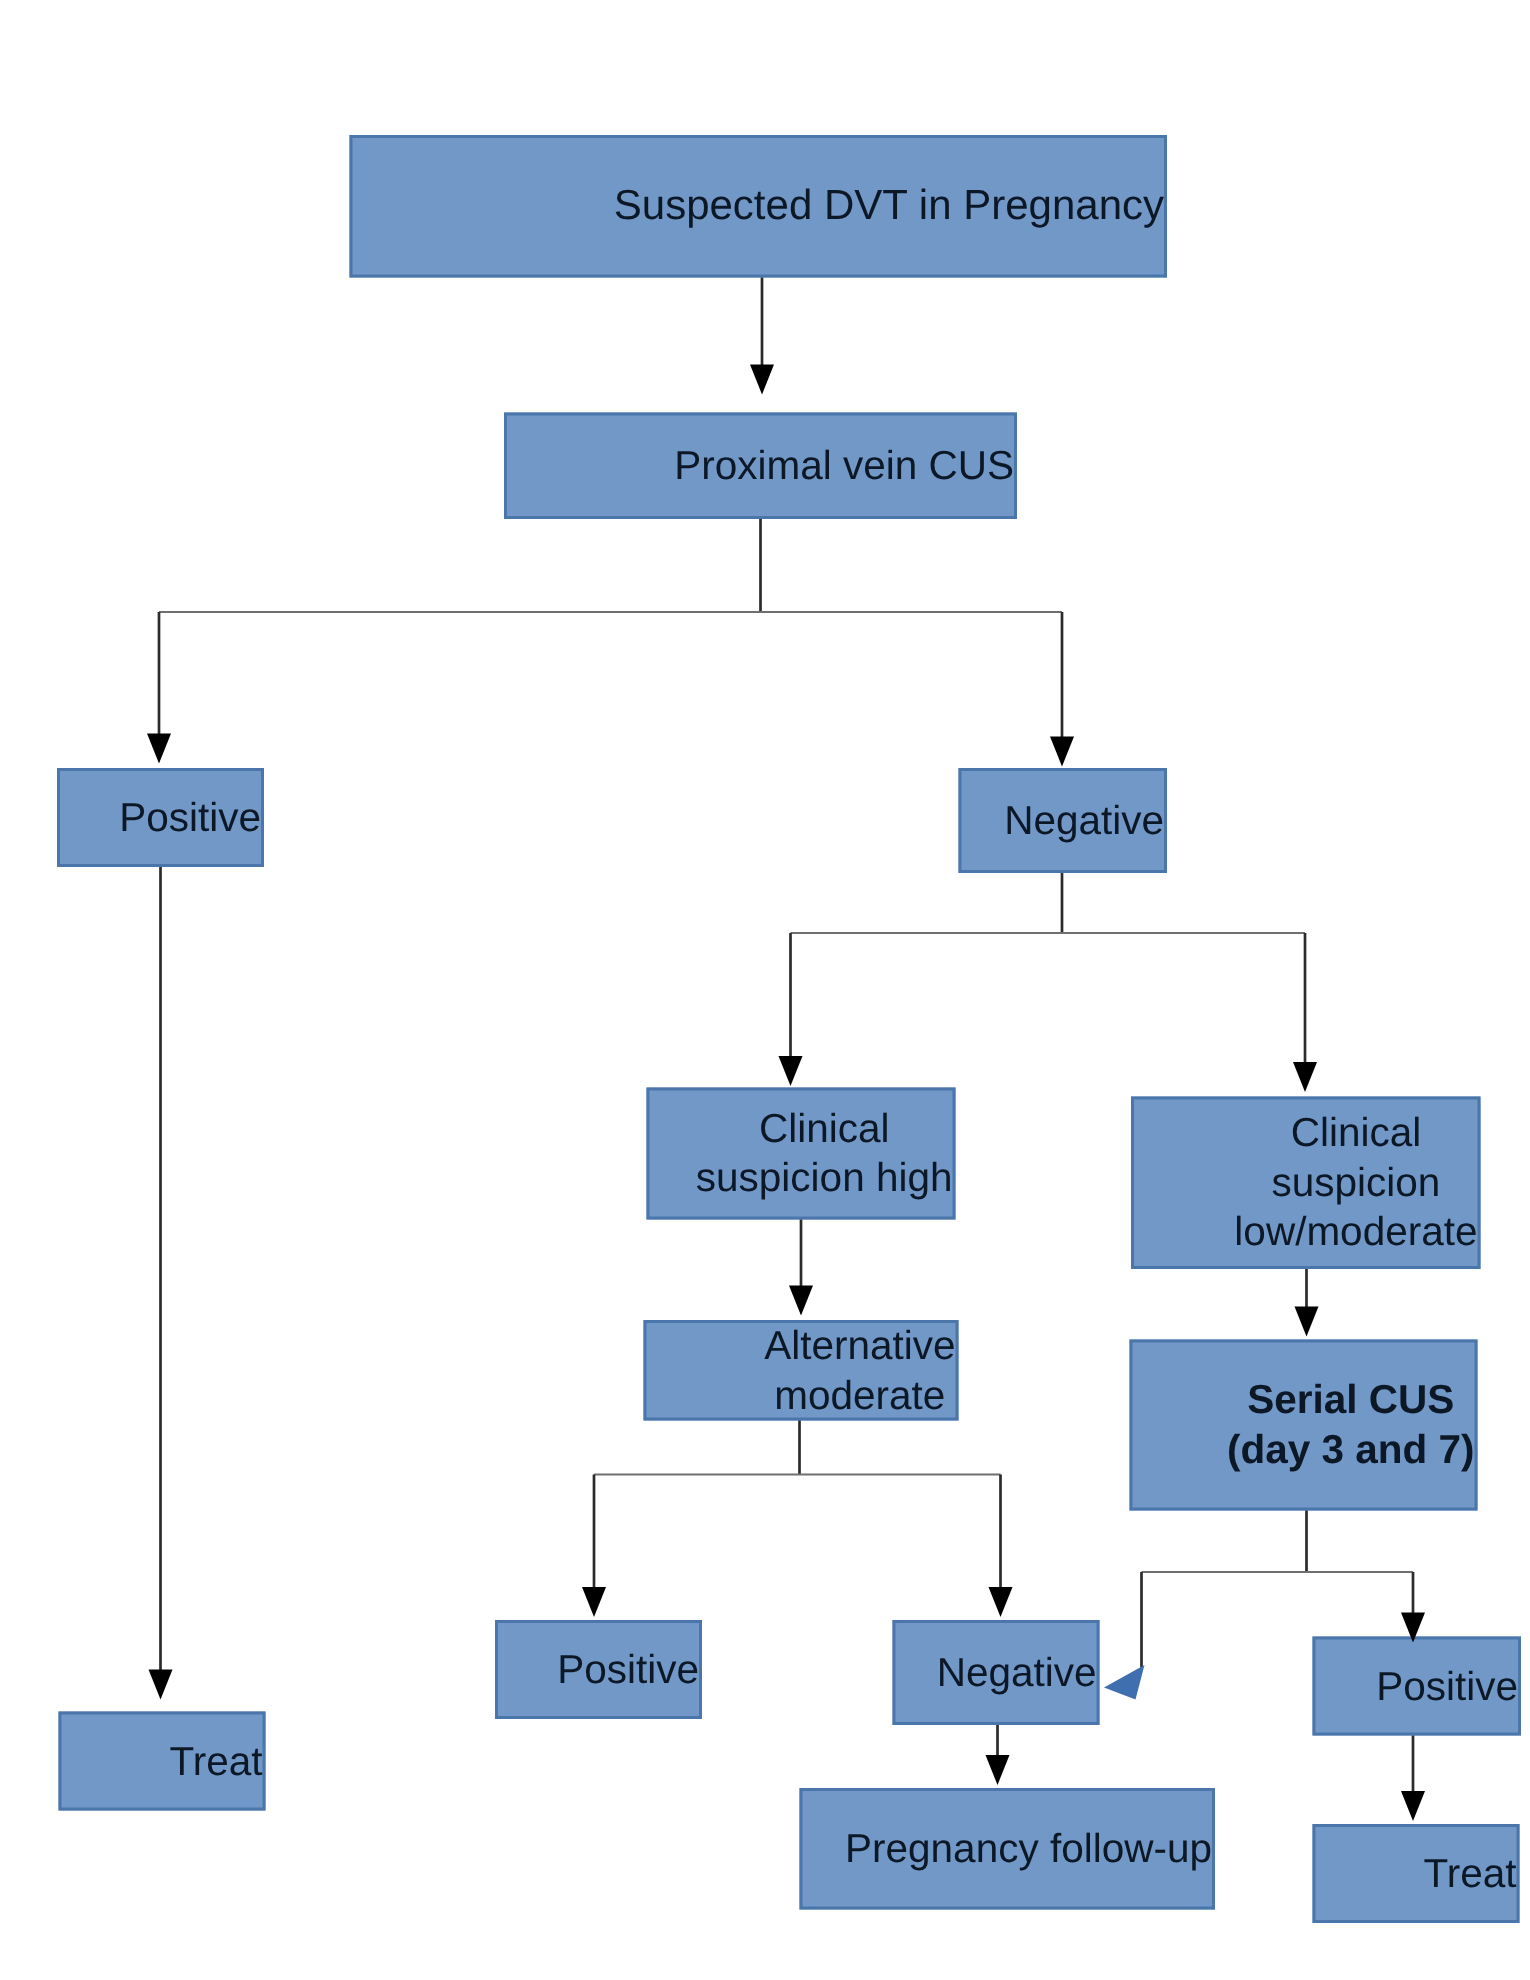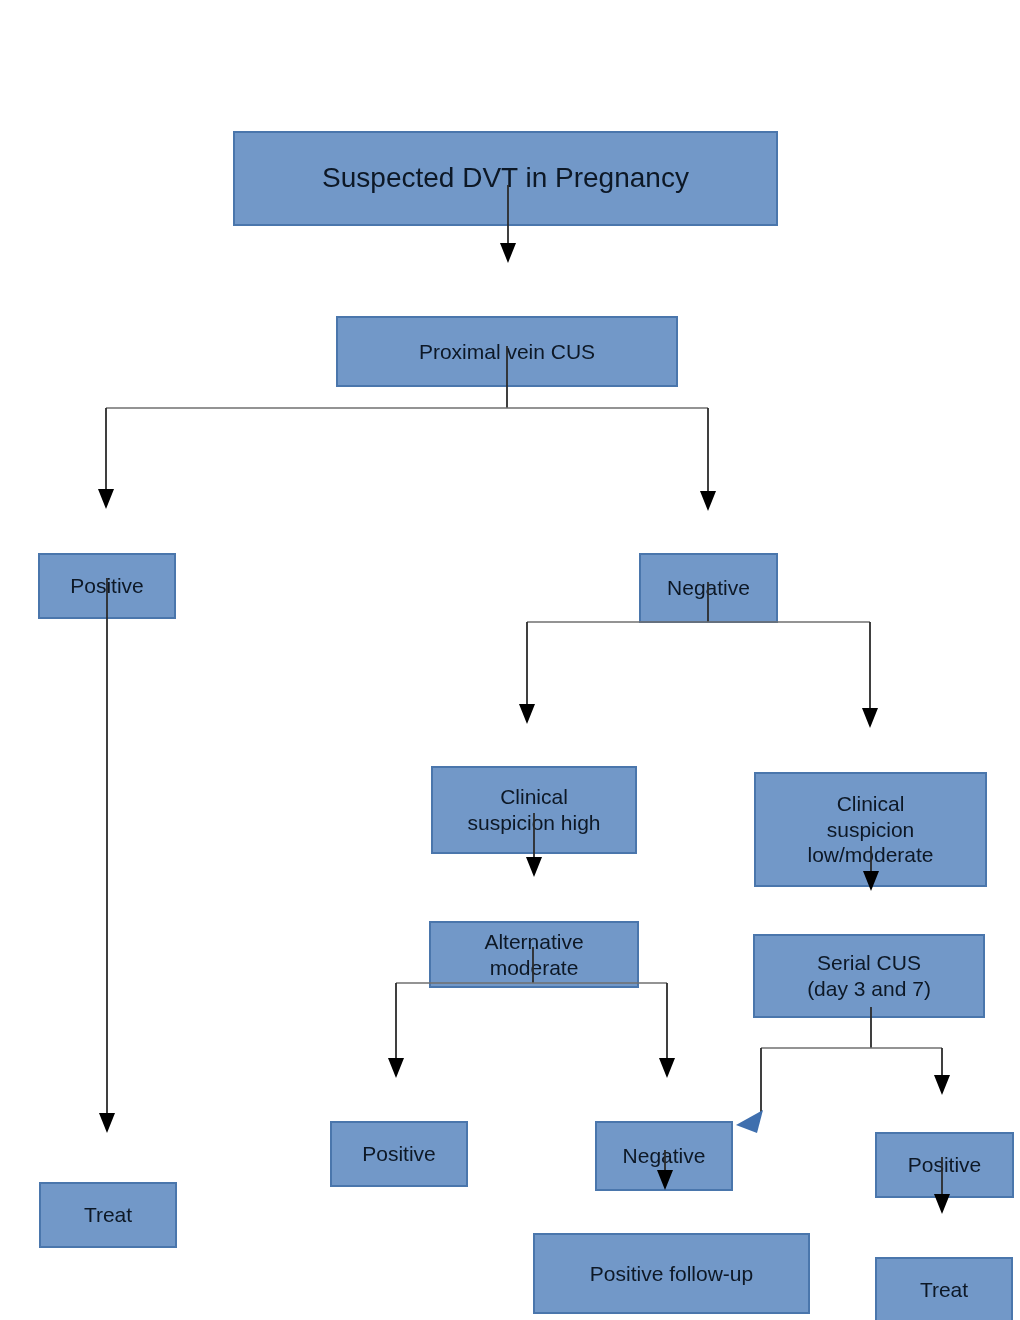--- a/index.html
+++ b/index.html
@@ -23,43 +23,42 @@
     pointer-events: none;
   }
   .node {
     position: absolute;
     z-index: 1;
     box-sizing: border-box;
     background: var(--node-fill, #7298c8);
     border: 2px solid var(--node-border, #4a76ac);
     display: flex;
     align-items: center;
-    justify-content: center;
+    justify-content: flex-end;
     text-align: center;
-    margin-top: 41px;
   }
   .node .label {
     white-space: pre-line;
     color: var(--node-text, #0d1826);
-    font-size: 21px;
+    font-size: 27px;
     line-height: 1.22;
   }
   .n-suspected .label { font-size: 28px; }
 
   .n-suspected { left: 233px; top: 90px;  width: 545px; height: 95px; }
   .n-proximal  { left: 336px; top: 275px; width: 342px; height: 71px; }
   .n-pos1      { left: 38px;  top: 512px; width: 138px; height: 66px; }
   .n-neg1      { left: 639px; top: 512px; width: 139px; height: 70px; }
   .n-high      { left: 431px; top: 725px; width: 206px; height: 88px; }
   .n-low       { left: 754px; top: 731px; width: 233px; height: 115px; }
   .n-alt       { left: 429px; top: 880px; width: 210px; height: 67px; }
   .n-pos2      { left: 330px; top: 1080px; width: 138px; height: 66px; }
   .n-neg2      { left: 595px; top: 1080px; width: 138px; height: 70px; }
   .n-followup  { left: 533px; top: 1192px; width: 277px; height: 81px; }
-  .n-serial    { left: 753px; top: 893px; width: 232px; height: 84px; }
+  .n-serial    { left: 753px; top: 893px; width: 232px; height: 114px; font-weight: bold; }
   .n-pos3      { left: 875px; top: 1091px; width: 139px; height: 66px; }
   .n-treat-r   { left: 875px; top: 1216px; width: 138px; height: 66px; }
   .n-treat-l   { left: 39px;  top: 1141px; width: 138px; height: 66px; }
 
   .edge-v { stroke: var(--connector-vertical, #2b2b2b); stroke-width: 1.8; }
   .edge-h { stroke: var(--connector-horizontal, #6f6f6f); stroke-width: 1.4; }
   .ah      { fill: var(--arrowhead, #000000); }
   .ah-blue { fill: var(--feedback-arrowhead, #3f6fae); }
 </style>
 </head>
@@ -170,21 +169,21 @@
 
   <div class="node n-pos2">
     <span class="label">Positive</span>
   </div>
 
   <div class="node n-neg2">
     <span class="label">Negative</span>
   </div>
 
   <div class="node n-followup">
-    <span class="label">Positive follow-up</span>
+    <span class="label">Pregnancy follow-up</span>
   </div>
 
   <div class="node n-serial">
     <span class="label">Serial CUS
 (day 3 and 7)</span>
   </div>
 
   <div class="node n-pos3">
     <span class="label">Positive</span>
   </div>

